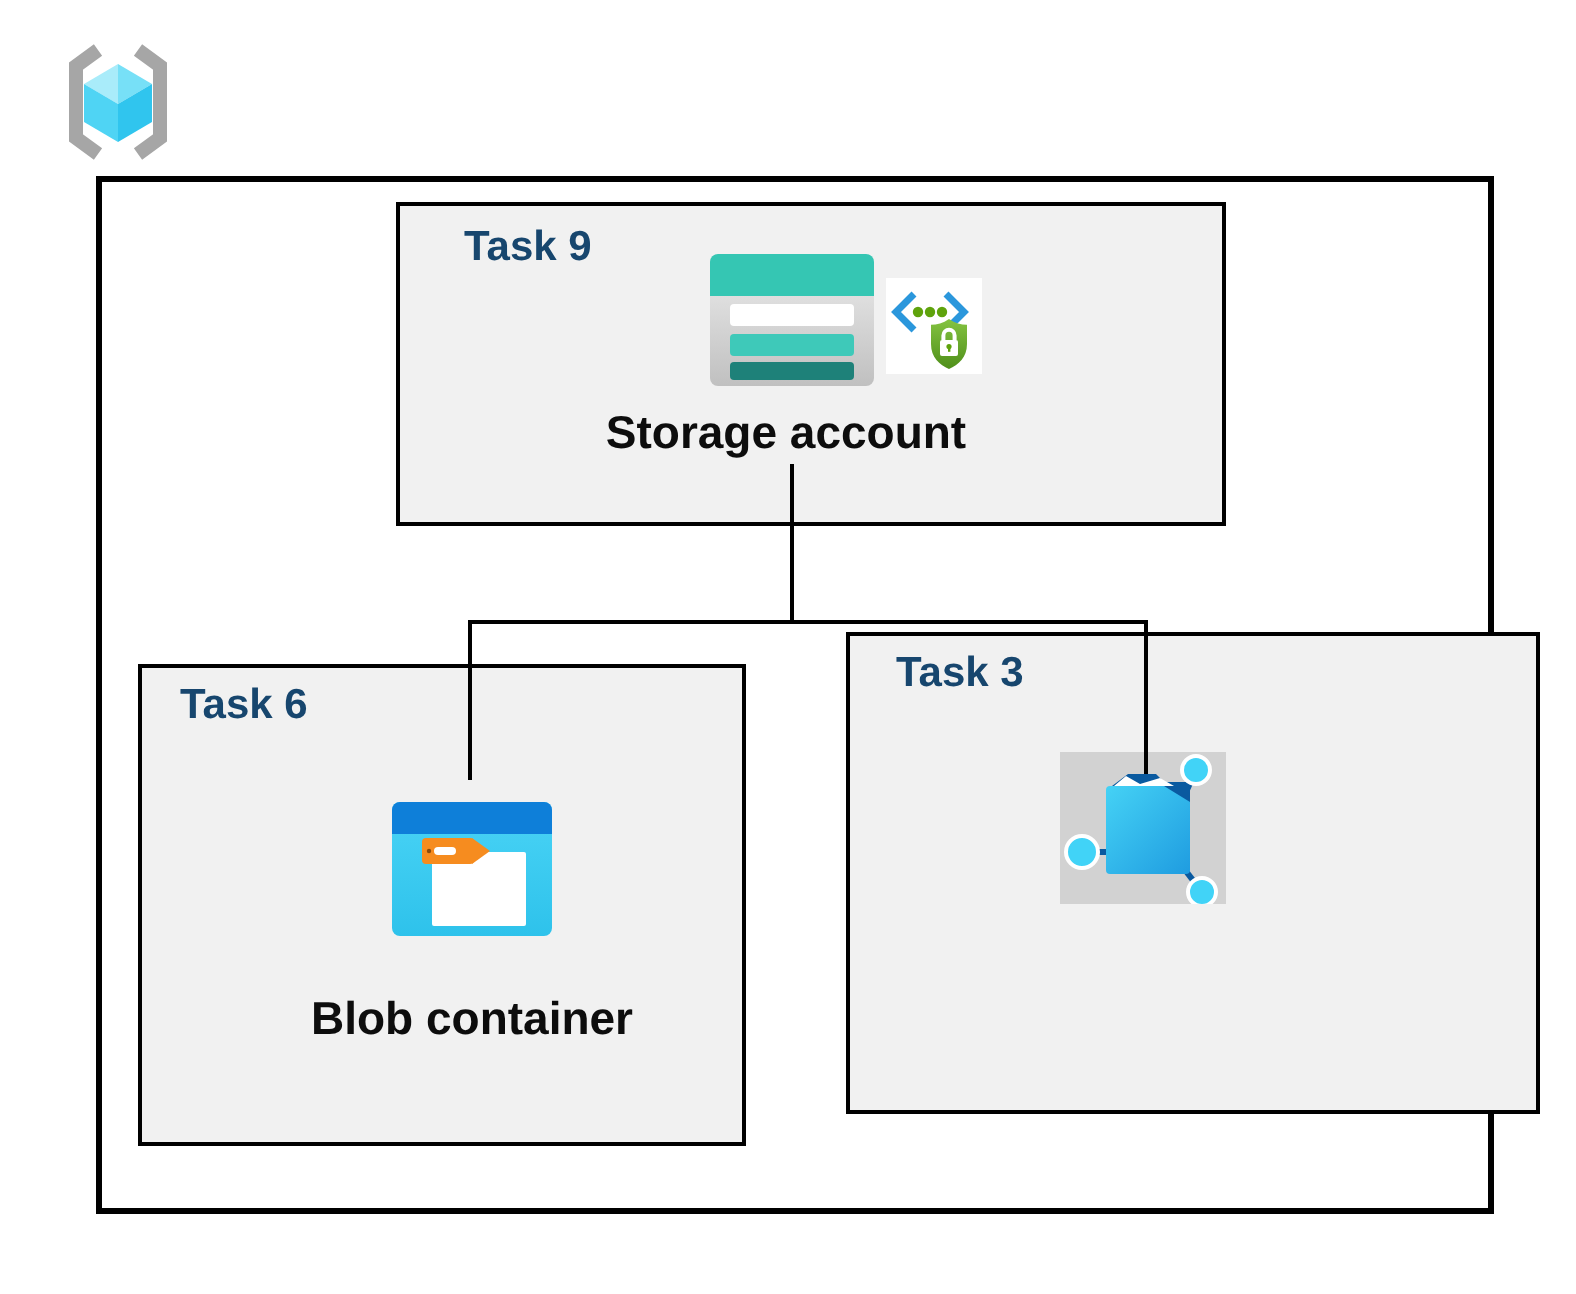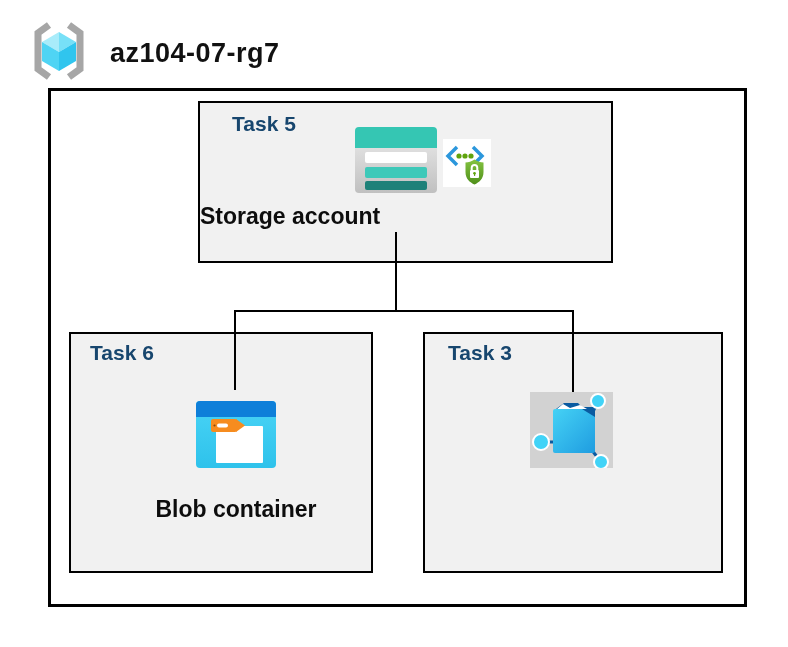--- a/index.html
+++ b/index.html
@@ -11,27 +11,27 @@
   .rg-title{font-size:27px;font-weight:bold;color:#111;letter-spacing:0.5px;}
 
   
   .outer-box{position:absolute;left:48px;top:88px;width:693px;height:513px;
              border:3px solid #000;background:#fff;}
 
   
   .task-box{position:absolute;background:#f1f1f1;border:2px solid #000;}
   #task1{left:198px;top:101px;width:411px;height:158px;}
   #task2{left:69px;top:332px;width:300px;height:237px;}
-  #task3{left:423px;top:332px;width:296px;height:237px;}
+  #task3{left:423px;top:316px;width:296px;height:237px;padding-left:47px;}
   .task-label{position:absolute;font-size:21px;font-weight:bold;color:#17466e;}
   #task1 .task-label{left:32px;top:9px;}
   #task2 .task-label{left:19px;top:7px;}
   #task3 .task-label{left:23px;top:7px;}
   .resource-label{position:absolute;font-size:23px;font-weight:bold;color:#0d0d0d;white-space:nowrap;}
-  #task1 .resource-label{left:0;width:386px;text-align:left;top:100px;}
+  #task1 .resource-label{left:0;width:386px;text-align:center;top:100px;}
   #task2 .resource-label{left:15px;width:300px;text-align:center;top:162px;}
 
   
   .icon-wrap{position:absolute;}
   #storage-icon{left:155px;top:24px;}
   #sas-icon{left:243px;top:36px;}
   #blob-icon{left:125px;top:67px;}
   #fileshare-backdrop{position:absolute;left:105px;top:58px;width:83px;height:76px;background:#d2d2d2;}
   #fileshare-icon{left:105px;top:58px;z-index:4;}
   #fileshare-band{position:absolute;left:85px;top:133px;width:177px;height:45px;background:#d2d2d2;}
@@ -53,32 +53,31 @@
     <span>
       <svg width="62" height="62" viewBox="0 0 62 62">
         <path d="M21 5 L10 13 L10 49 L21 57" fill="none" stroke="#a6a6a6" stroke-width="7"></path>
         <path d="M41 5 L52 13 L52 49 L41 57" fill="none" stroke="#a6a6a6" stroke-width="7"></path>
         <polygon points="31,12 14,22 31,32" fill="#a9ecfa"></polygon>
         <polygon points="31,12 48,22 31,32" fill="#77e0f7"></polygon>
         <polygon points="14,22 31,32 31,51 14,41" fill="#4fd4f4"></polygon>
         <polygon points="48,22 31,32 31,51 48,41" fill="#30c5ee"></polygon>
       </svg>
     </span>
-    <span class="rg-title">az104-07-rg7</span>
   </div>
 
   <div class="outer-box"></div>
 
   <div class="connector" id="conn-main-v"></div>
   <div class="connector" id="conn-h"></div>
   <div class="connector" id="conn-left-v"></div>
   <div class="connector" id="conn-right-v"></div>
 
   <div class="task-box" id="task1">
-    <span class="task-label">Task 5</span>
+    <span class="task-label">Task 9</span>
 
     <span class="icon-wrap" id="storage-icon">
       <svg width="82" height="66" viewBox="0 0 82 66">
         <defs>
           <linearGradient id="gs" x1="0" y1="0" x2="0" y2="1">
             <stop offset="0" stop-color="#ededed"></stop>
               <stop offset="1" stop-color="#c0c0c0"></stop>
           </linearGradient>
         </defs>
         <rect x="0" y="0" width="82" height="66" rx="4" fill="url(#gs)"></rect>

